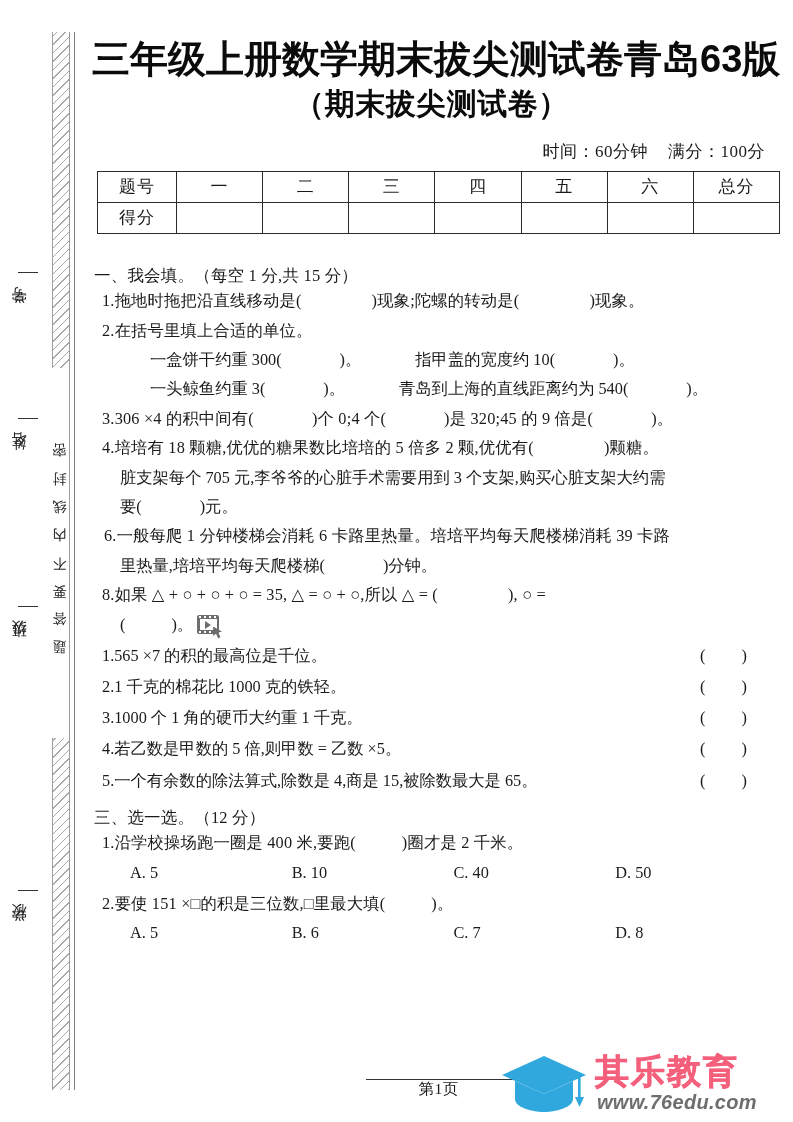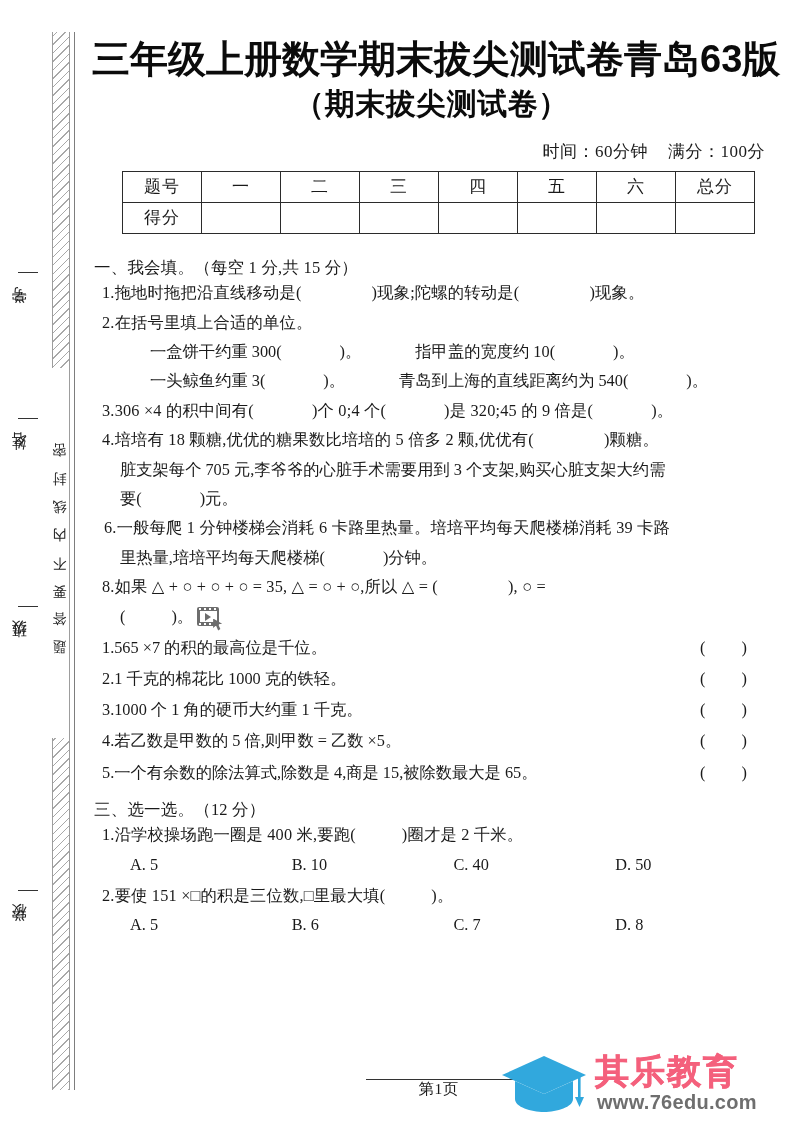--- a/index.html
+++ b/index.html
@@ -98,22 +98,22 @@
     text-align: right;
     font-size: 17px;
     margin: 16px 6px 8px 0;
     letter-spacing: 0.5px;
   }
   #exam-meta .meta-gap { display: inline-block; width: 20px; }
 
   
   #score-table {
     border-collapse: collapse;
-    margin: 0 auto;
-    width: 633px;
+    margin: 8px auto;
+    width: 683px;
     table-layout: fixed;
   }
   #score-table td {
     border: 1.15px solid #2b2b2b;
     height: 28px;
     text-align: center;
     font-size: 17px;
     letter-spacing: 1px;
   }
   #score-table td.rowhead { width: 76px; }
@@ -247,20 +247,21 @@
     -webkit-text-stroke: 0.6px #f4607c;
   }
   #logo-text-url {
     position: absolute;
     left: 102px; top: 43px;
     font-size: 20px;
     font-weight: bold;
     color: #6e6e6e;
     letter-spacing: .3px;
     font-family: "Liberation Sans", "DejaVu Sans", sans-serif;
+    font-style: italic;
   }
 </style>
 </head>
 <body>
 
 <div id="left-margin">
   <div class="outer-rule" style="top:272px;"></div>
   <div class="outer-label" style="top:282px; height:62px;">学号</div>
 
   <div class="outer-rule" style="top:418px;"></div>

